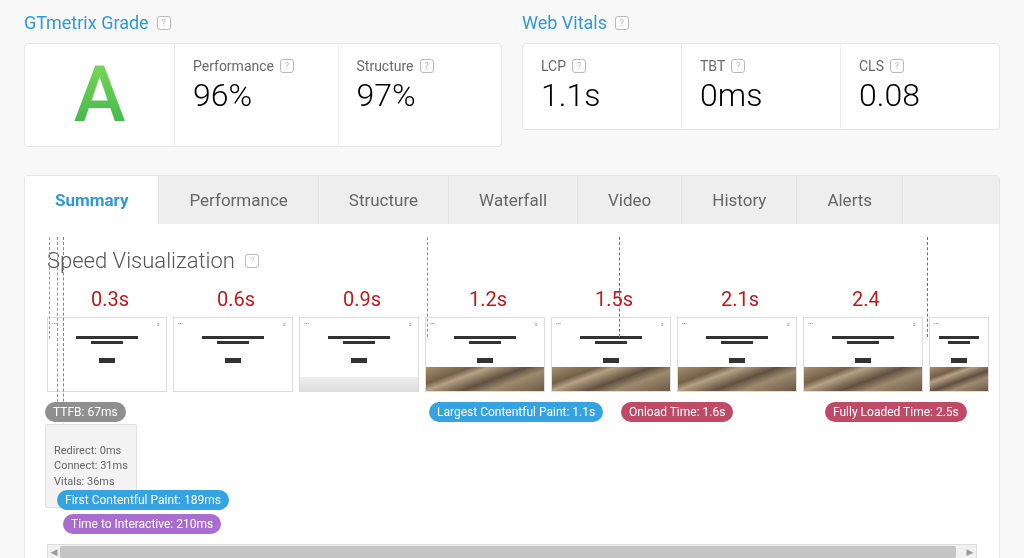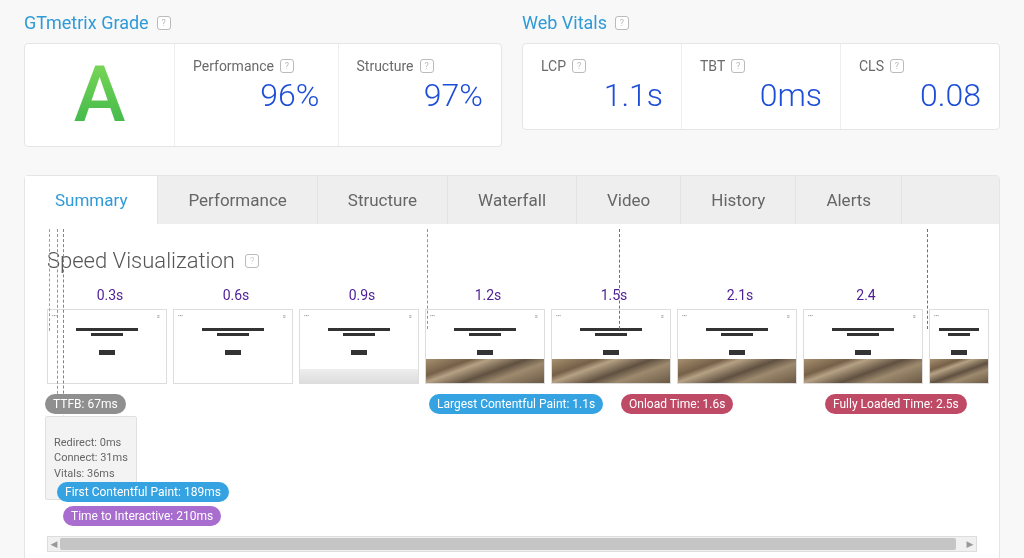--- a/index.html
+++ b/index.html
@@ -57,23 +57,22 @@
     font-size: 14px;
     color: #6a6a6a;
     display: flex;
     align-items: center;
     gap: 6px;
     margin-bottom: 4px;
   }
   .metric-value {
     font-size: 32px;
     font-weight: 300;
-    color: #1d4ed8;
+    color: #000000;
     line-height: 1.1;
-    text-align: right;
   }
   .help-icon {
     width: 14px; height: 14px;
     border: 1px solid #bbb;
     border-radius: 3px;
     display: inline-flex;
     align-items: center;
     justify-content: center;
     font-size: 9px;
     color: #bbb;
@@ -86,38 +85,39 @@
   .tab {
     padding: 14px 30px;
     font-size: 17px;
     color: #666;
     cursor: pointer;
     border-right: 1px solid #e3e3e3;
   }
   .tab.active {
     background: #fff;
     color: #2f9ad7;
+    font-weight: bold;
   }
 
   .tab-content { padding: 24px 22px 8px 22px; }
   .panel-title {
     font-size: 22px;
     font-weight: 300;
     color: #555;
     display: flex;
     align-items: center;
     gap: 10px;
     margin-bottom: 14px;
   }
 
   .timeline-header { display: flex; }
   .time-col {
     flex: 0 0 126px;
-    font-size: 14px;
-    color: #4c1d95;
+    font-size: 20px;
+    color: #b91c1c;
     text-align: center;
     padding-bottom: 6px;
   }
 
   .filmstrip-wrap { position: relative; }
   .filmstrip { display: flex; gap: 6px; position: relative; }
   .frame {
     flex: 0 0 120px;
     height: 75px;
     border: 1px solid #ddd;

